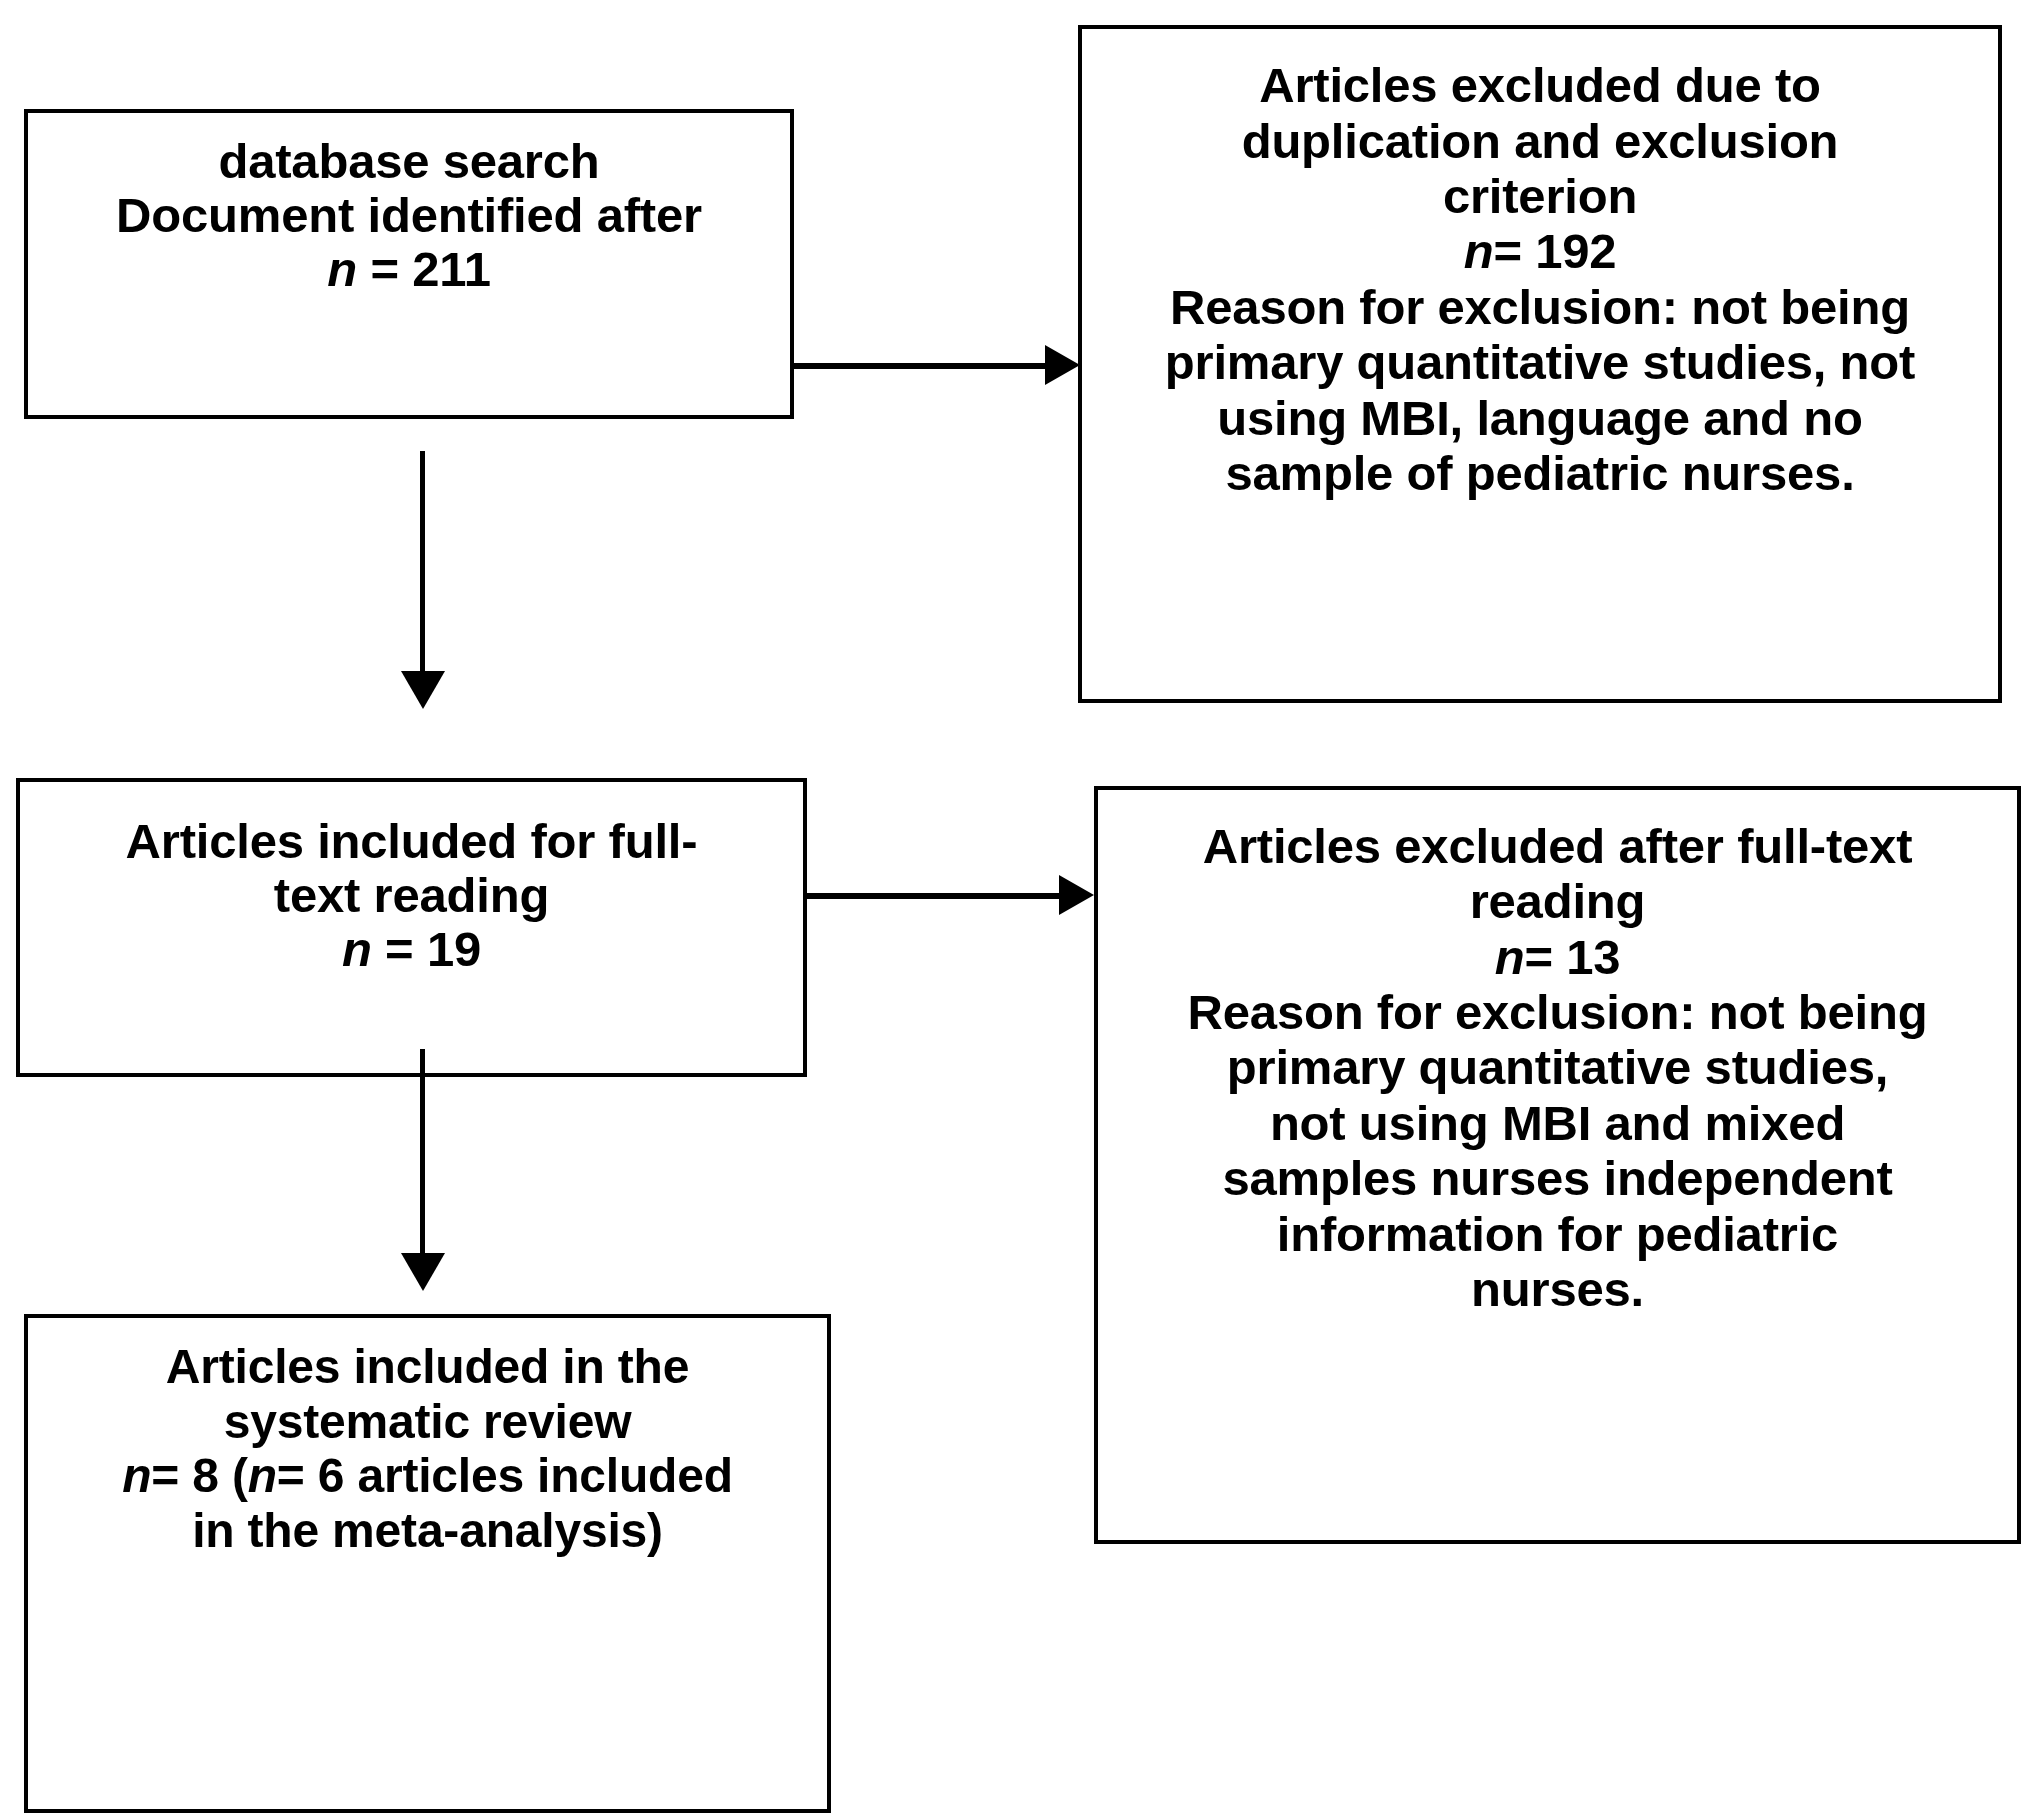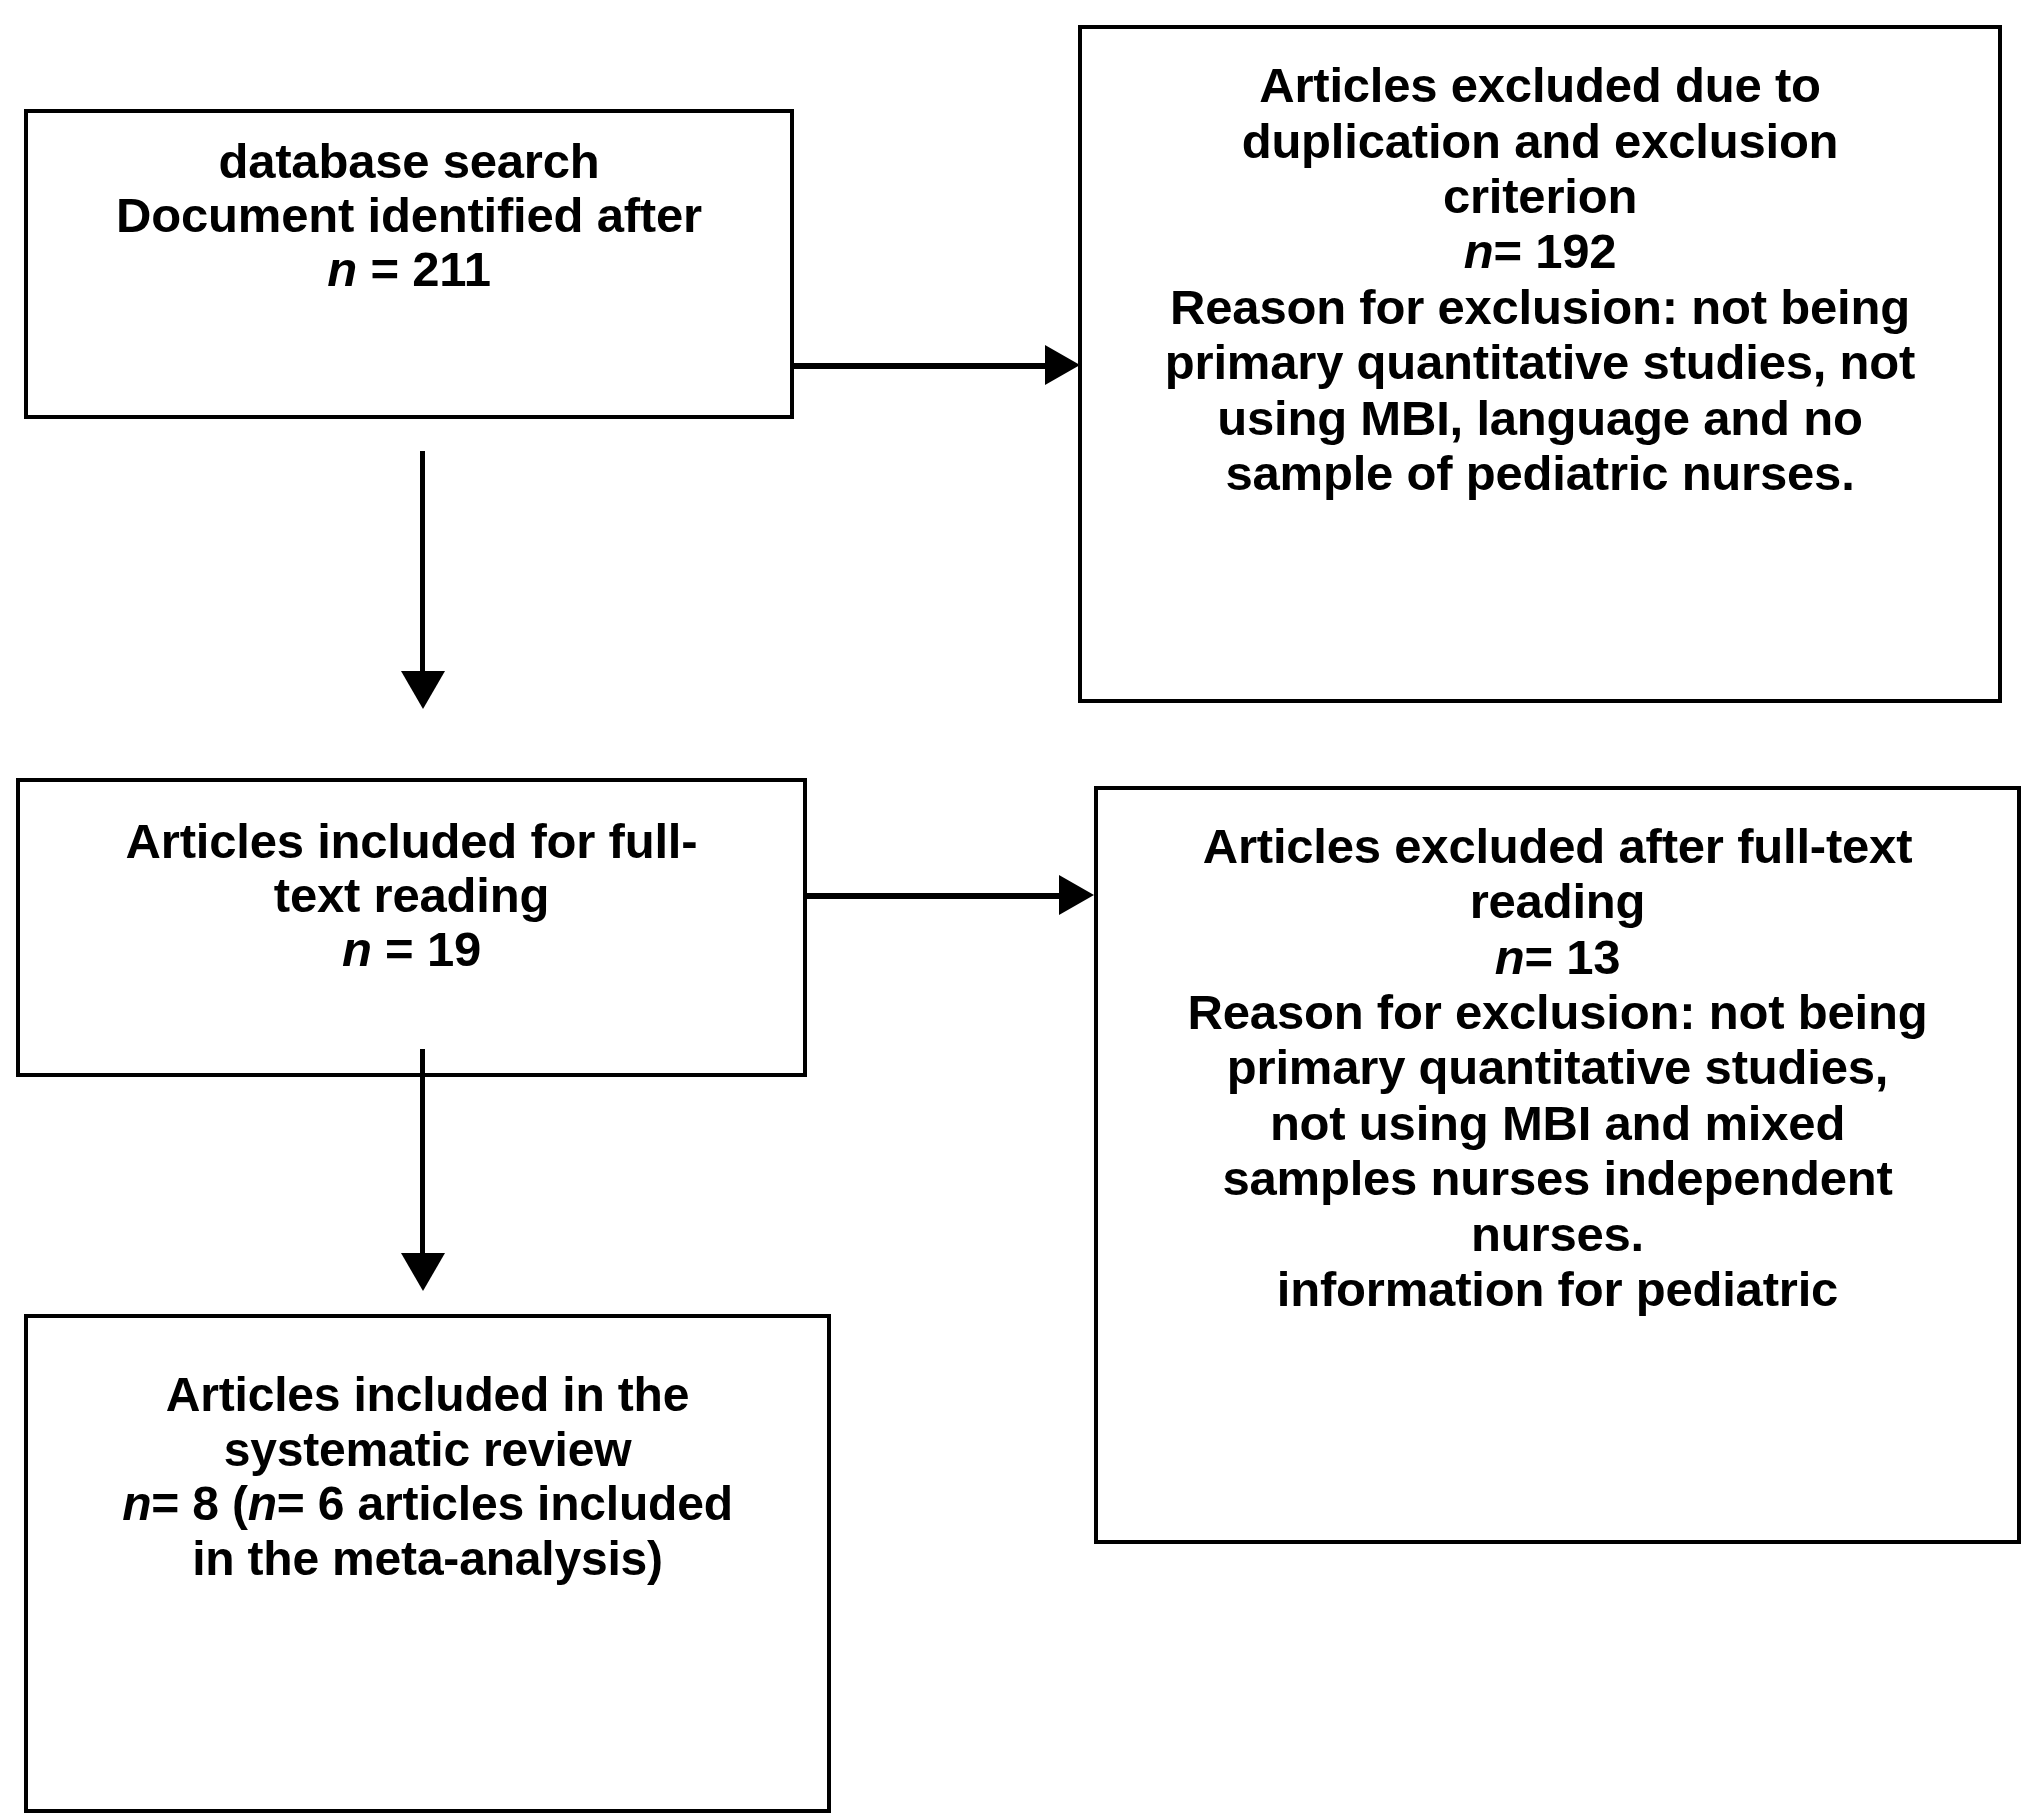--- a/index.html
+++ b/index.html
@@ -59,21 +59,21 @@
     margin-top: 28px;
   }
   #box-excluded-fulltext {
     left: 1094px; top: 786px; width: 927px; height: 758px;
     justify-content: flex-start;
     padding-top: 29px;
   }
   #box-included-review {
     left: 24px;  top: 1314px; width: 807px; height: 499px;
     justify-content: flex-start;
-    padding-top: 50px;
+    padding-top: 22px;
   }
 
   
   #box-excluded-duplication .box-line,
   #box-excluded-fulltext .box-line { font-size: 49px; line-height: 1.13; }
 
   #box-included-review .box-line { font-size: 48px; line-height: 1.14; }
 
   
   .connector { position: absolute; }
@@ -142,22 +142,22 @@
   </div>
 
   <div class="flow-box" id="box-excluded-fulltext">
     <span class="box-line">Articles excluded after full-text</span>
     <span class="box-line">reading</span>
     <span class="box-line"><i class="ital">n</i><span>= 13</span></span>
     <span class="box-line">Reason for exclusion: not being</span>
     <span class="box-line">primary quantitative studies,</span>
     <span class="box-line">not using MBI and mixed</span>
     <span class="box-line">samples nurses independent</span>
+    <span class="box-line">information for pediatric</span>
     <span class="box-line">nurses.</span>
-    <span class="box-line">information for pediatric</span>
   </div>
 
   <div class="flow-box" id="box-included-review">
     <span class="box-line">Articles included in the</span>
     <span class="box-line">systematic review</span>
     <span class="box-line"><i class="ital">n</i><span>= 8 (</span><i class="ital">n</i><span>= 6 articles included</span></span>
     <span class="box-line">in the meta-analysis)</span>
   </div>
 
   <div class="connector h-line" id="arrow1-line"></div>

